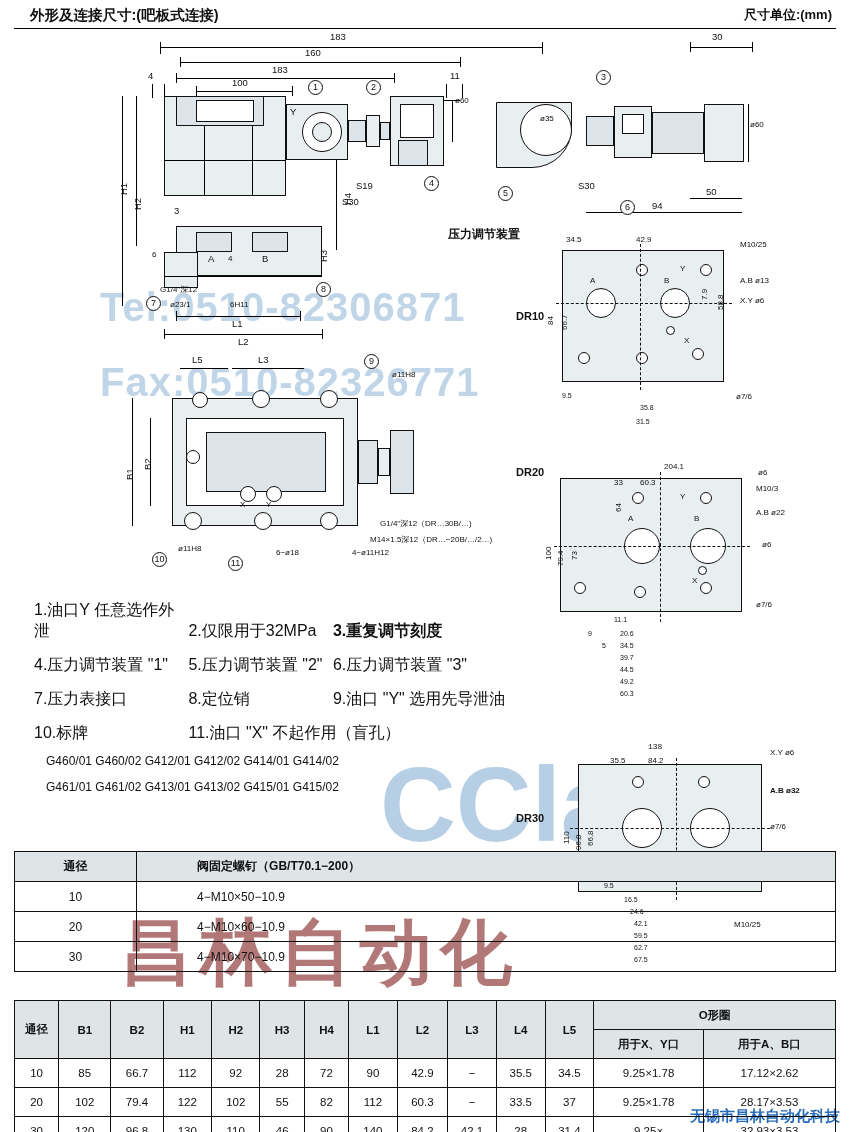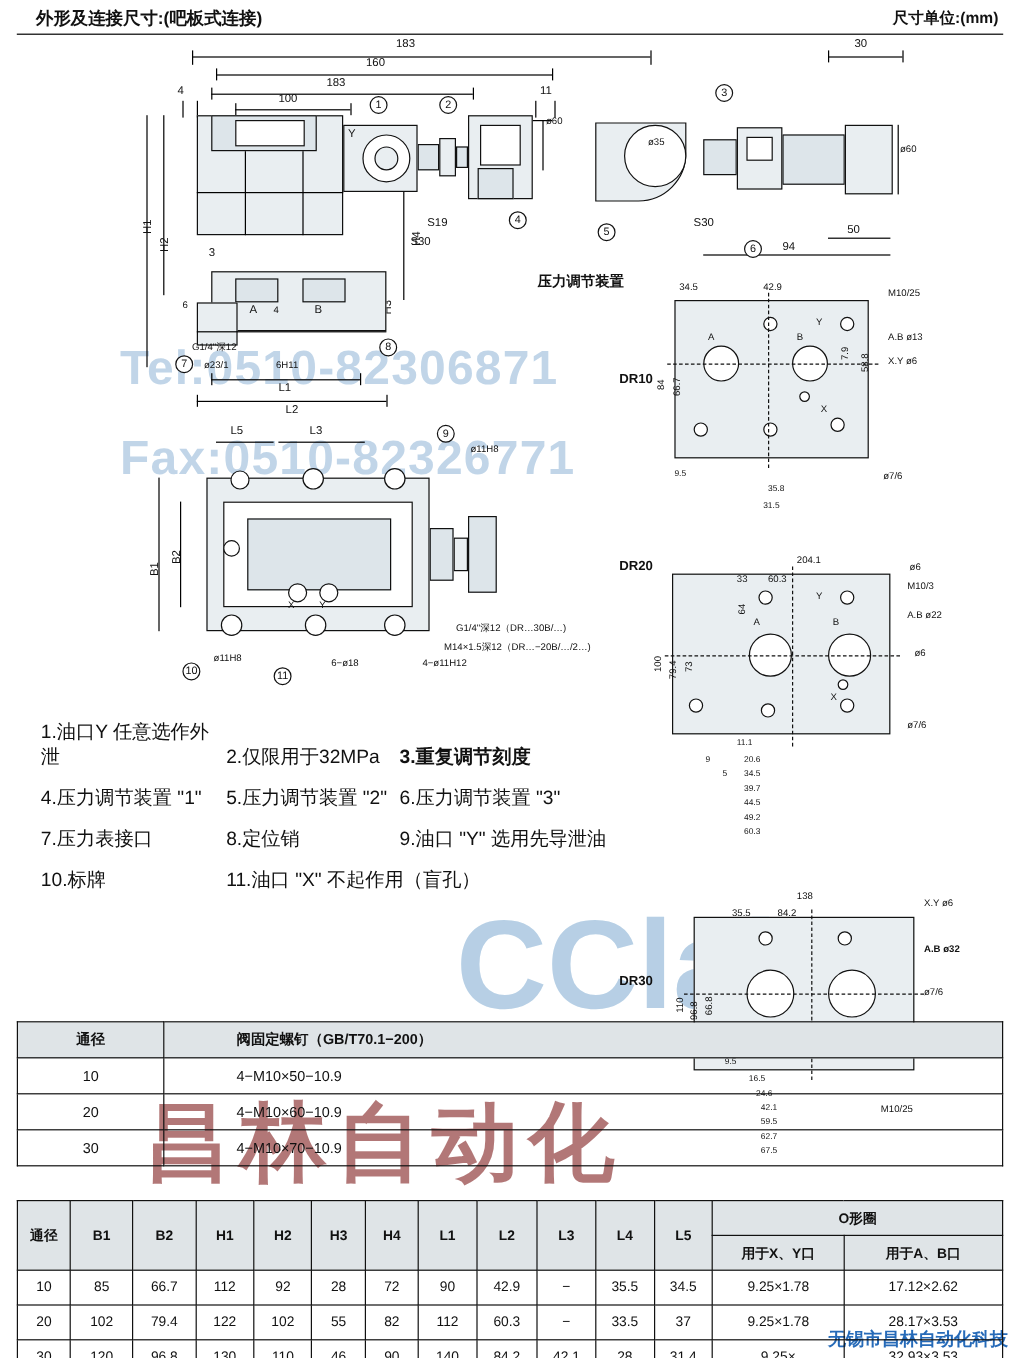--- a/index.html
+++ b/index.html
@@ -314,21 +314,21 @@
     <div class="bx fillg" style="left:578px;top:764px;width:184px;height:128px;"></div>
     <div class="circ" style="left:622px;top:808px;width:40px;height:40px;background:#fff;"></div>
     <div class="circ" style="left:690px;top:808px;width:40px;height:40px;background:#fff;"></div>
     <div class="circ" style="left:632px;top:776px;width:12px;height:12px;background:#fff;"></div>
     <div class="circ" style="left:698px;top:776px;width:12px;height:12px;background:#fff;"></div>
     <div class="circ" style="left:592px;top:862px;width:12px;height:12px;background:#fff;"></div>
     <div class="circ" style="left:648px;top:868px;width:12px;height:12px;background:#fff;"></div>
     <div class="circ" style="left:704px;top:862px;width:12px;height:12px;background:#fff;"></div>
     <div class="dash-h" style="left:570px;top:828px;width:200px;"></div>
     <div class="dash-v" style="left:676px;top:758px;height:142px;"></div>
-    <div class="lbl sm" style="left:664px;top:742px;">138</div>
+    <div class="lbl sm" style="left:648px;top:742px;font-family:Liberation Mono, monospace;">138</div>
     <div class="lbl sm" style="left:648px;top:756px;">84.2</div>
     <div class="lbl sm" style="left:610px;top:756px;">35.5</div>
     <div class="lbl sm rot" style="left:562px;top:844px;transform:rotate(-90deg);">110</div>
     <div class="lbl sm rot" style="left:574px;top:850px;transform:rotate(-90deg);">96.8</div>
     <div class="lbl sm rot" style="left:586px;top:846px;transform:rotate(-90deg);">66.8</div>
     <div class="lbl sm" style="left:770px;top:748px;">X.Y ø6</div>
     <div class="lbl sm b" style="left:770px;top:786px;">A.B ø32</div>
     <div class="lbl sm" style="left:770px;top:822px;">ø7/6</div>
     <div class="lbl sm" style="left:734px;top:920px;">M10/25</div>
     <div class="lbl xs" style="left:604px;top:882px;">9.5</div>
@@ -368,20 +368,24 @@
       <span class="n2"><span>7.</span><span>压力表接口</span></span>
       <span class="n3"><span>8.</span><span>定位销</span></span>
       <span><span>9.</span><span>油口 "Y" 选用先导泄油</span></span>
     </div>
     <div>
       <span class="n2"><span>10.</span><span>标牌</span></span>
       <span><span>11.</span><span>油口 "X" 不起作用（盲孔）</span></span>
     </div>
   </div>
 
+  <div class="codes">
+    <div>G460/01  G460/02  G412/01  G412/02  G414/01  G414/02</div>
+    <div>G461/01  G461/02  G413/01  G413/02  G415/01  G415/02</div>
+  </div>
 
   <table class="t1">
     <thead>
       <tr>
         <th class="c1">通径</th>
         <th class="c2">阀固定螺钉（GB/T70.1−200）</th>
       </tr>
     </thead>
     <tbody>
       <tr>

